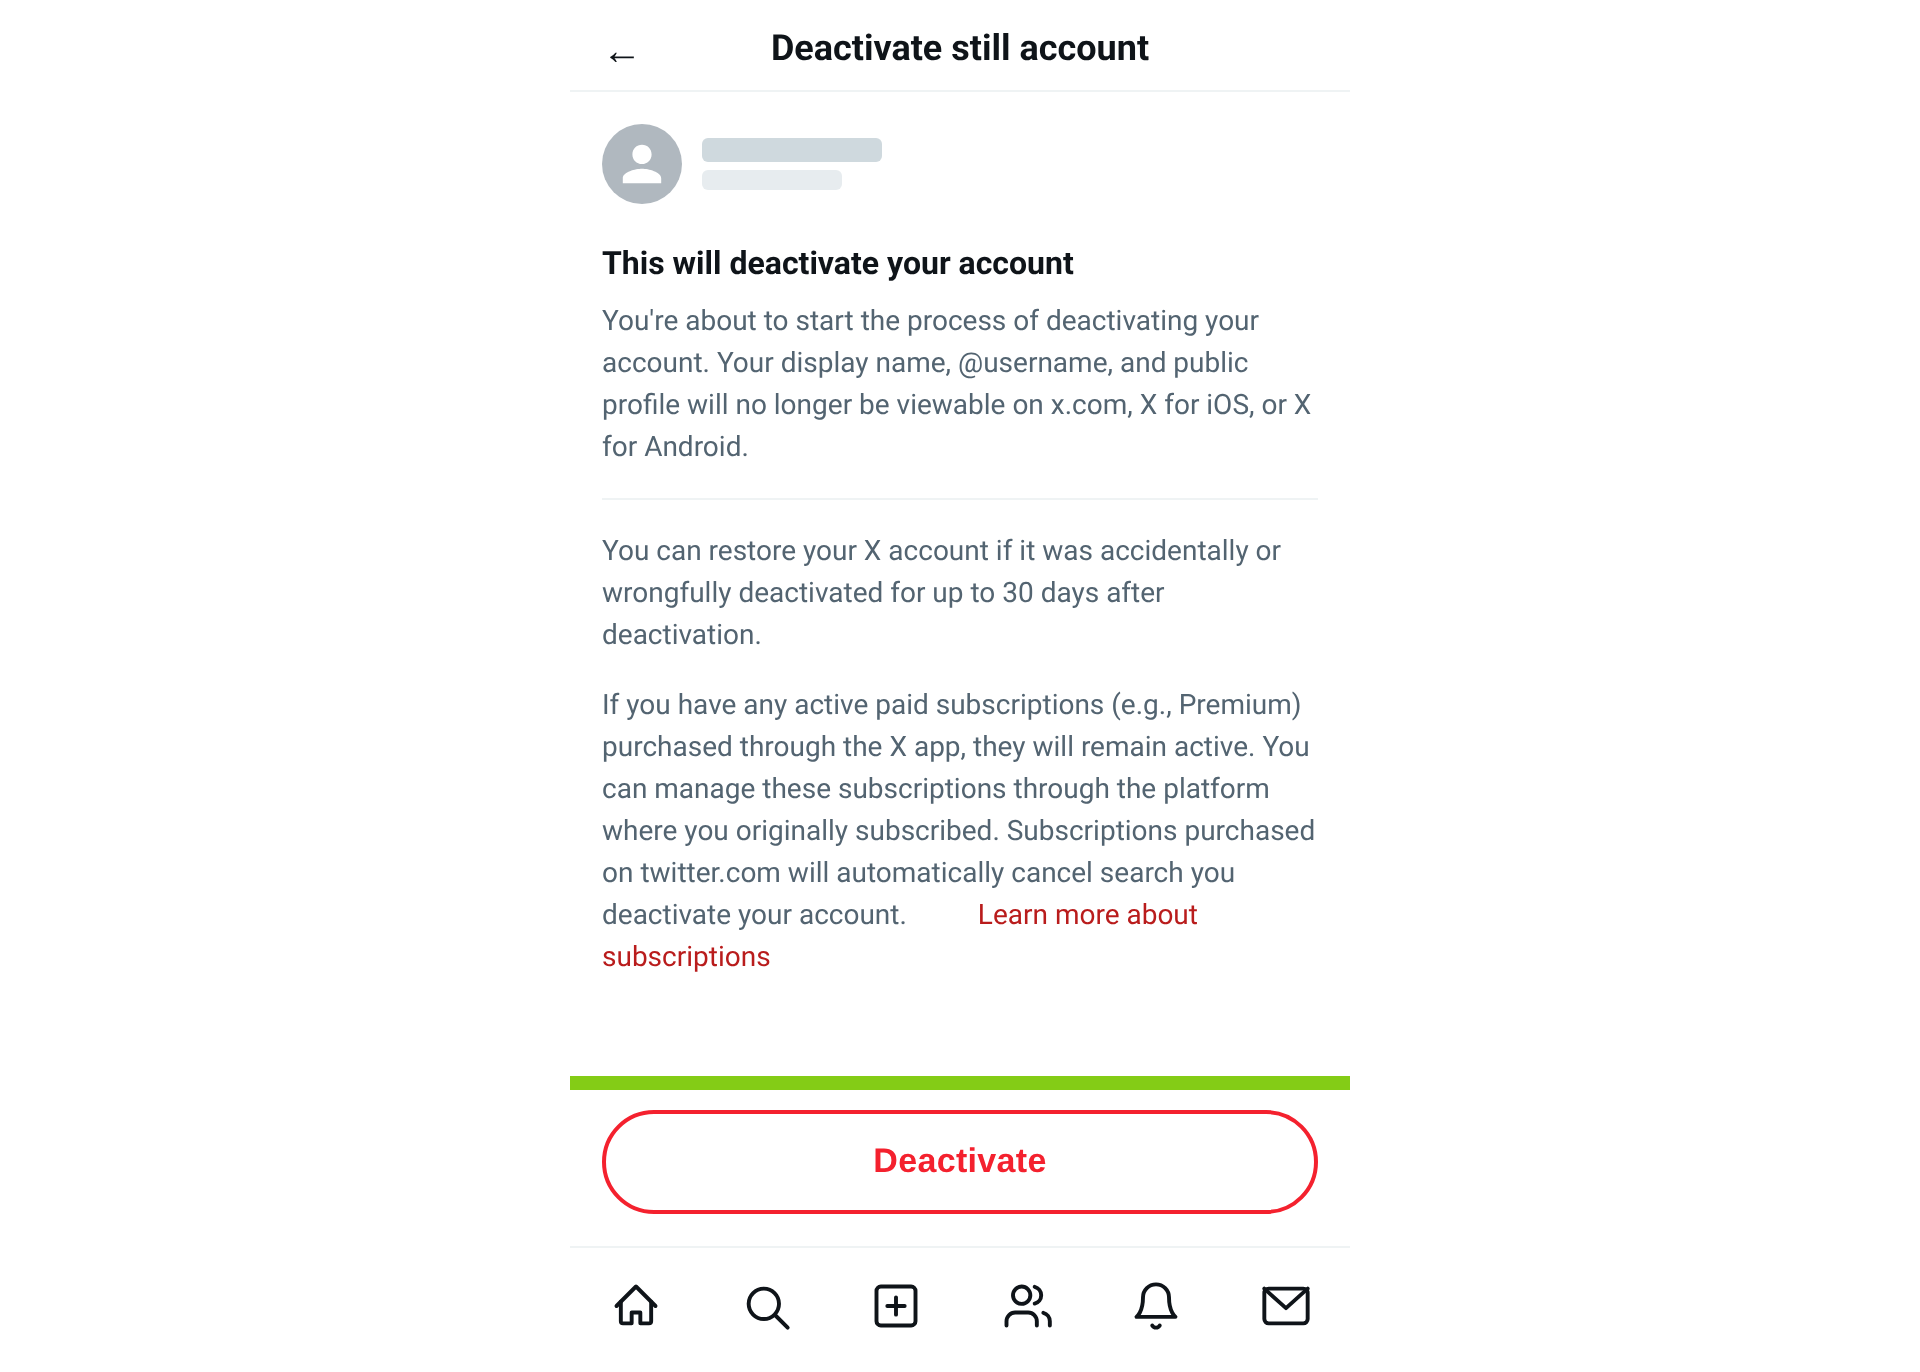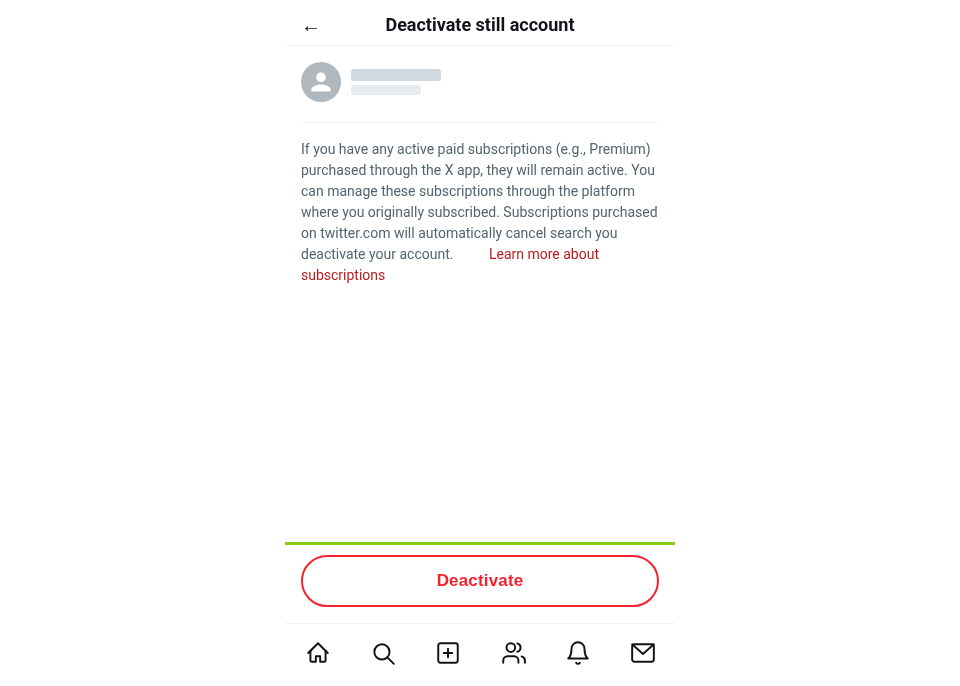--- a/index.html
+++ b/index.html
@@ -115,21 +115,21 @@
     }
     .divider {
       height: 1px;
       background: #eff3f4;
       margin: 6px 0 16px 0;
     }
 
     
     .deactivate-section {
       padding: 10px 16px 16px 16px;
-      border-top: 3px solid #84cc16;
+      border-top: 7px solid #84cc16;
       background: #fff;
     }
     .deactivate-btn {
       display: block;
       width: 100%;
       padding: 14px;
       border: 2px solid #f4212e;
       border-radius: 9999px;
       background: #fff;
       color: #f4212e;
@@ -184,24 +184,27 @@
         <svg viewBox="0 0 24 24" fill="#fff">
             <path d="M12 12c2.7 0 4.8-2.1 4.8-4.8S14.7 2.4 12 2.4 7.2 4.5 7.2 7.2 9.3 12 12 12zm0 2.4c-3.2 0-9.6 1.6-9.6 4.8v2.4h19.2v-2.4c0-3.2-6.4-4.8-9.6-4.8z"></path>
           </svg>
       </div>
       <div class="user-names">
         <div class="user-display-name"></div>
         <div class="user-handle"></div>
       </div>
     </div>
 
+    <div class="section-title">This will deactivate your account</div>
+    <div class="section-text">You're about to start the process of deactivating your account. Your display name, @username, and public profile will no longer be viewable on x.com, X for iOS, or X for Android.</div>
 
     <div class="divider"></div>
 
 
+    <div class="section-text">You can restore your X account if it was accidentally or wrongfully deactivated for up to 30 days after deactivation.</div>
 
     <div class="section-text">
       <span>If you have any active paid subscriptions (e.g., Premium) purchased through the X app, they will remain active. You can manage these subscriptions through the platform where you originally subscribed. Subscriptions purchased on twitter.com will automatically cancel search you deactivate your account. </span><a href="#">Learn more about subscriptions</a>
     </div>
 
 
   </div>
 
   <div class="deactivate-section">
     <button class="deactivate-btn">Deactivate</button>

